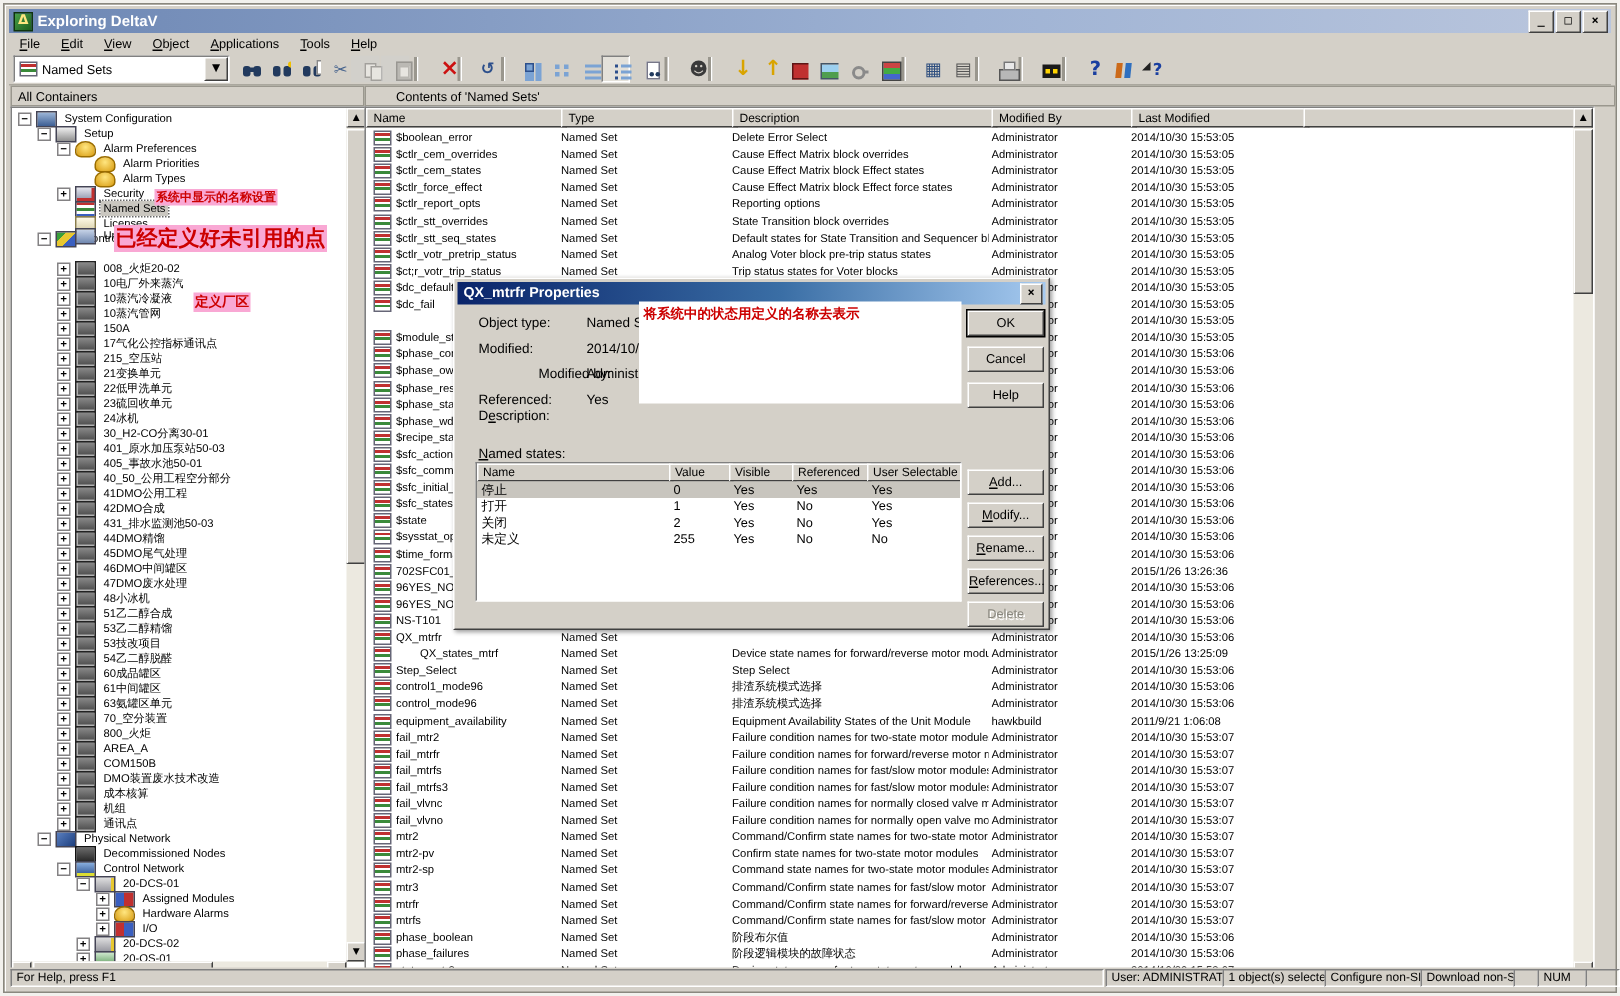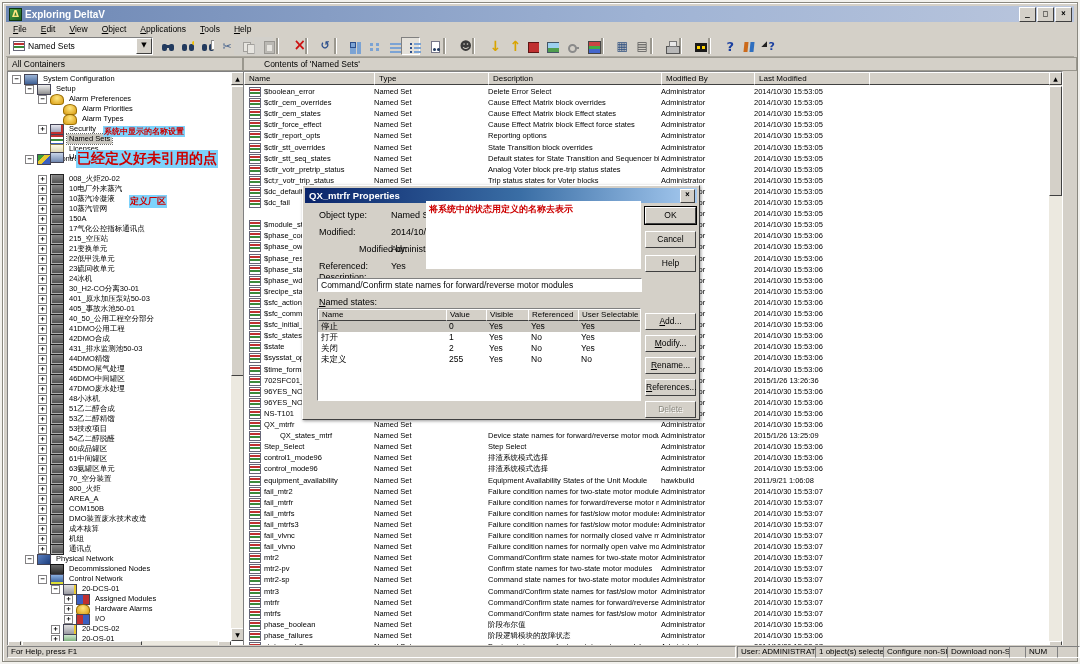--- a/index.html
+++ b/index.html
@@ -135,21 +135,21 @@
   .nsh{position:absolute;top:0;height:10px;background:#d4d0c8;border:1px solid;border-color:#fff #404040 #404040 #fff;
      font-size:8px;line-height:10px;padding-left:3px;box-sizing:content-box;}
   .nsr{position:absolute;left:0;width:100%;height:11px;font-size:8.5px;line-height:11px;}
   .nsr.sel{background:#c8c5be;}
   .nsc{position:absolute;top:0;padding-left:3px;}
   .dbtn{position:absolute;left:342px;width:49px;height:15px;background:#d4d0c8;border:1px solid;
      border-color:#fff #404040 #404040 #fff;font-size:8.5px;text-align:center;line-height:14px;}
   .dbtn.default{outline:1px solid #000;}
   .dbtn.disabled{color:#8a887f;text-shadow:1px 1px 0 #fff;}
   
-  .ann{position:absolute;color:#c00;font-weight:bold;background:#7dd3fc;padding:0 1px;z-index:30;white-space:nowrap;}
+  .ann{position:absolute;color:#c00;font-weight:bold;background:#f9a8d4;padding:0 1px;z-index:30;white-space:nowrap;}
   
   #statusbar{position:absolute;left:3px;bottom:3px;right:3px;height:13px;background:#d4d0c8;display:block;}
   .stseg{position:absolute;top:1px;height:10px;border:1px solid;border-color:#808080 #fff #fff #808080;
      font-size:8px;line-height:10px;padding-left:3px;overflow:hidden;white-space:nowrap;}
 </style>
 </head>
 <body>
 
 <div id="win">
   <div id="titlebar">
@@ -1018,21 +1018,20 @@
 
 <div id="dialog">
   <div id="dlg-title">
     <span id="dlg-title-text">QX_mtrfr Properties</span>
     <span id="dlg-close">×</span>
   </div>
   <div id="dlg-annbox">
     <div id="dlg-ann">将系统中的状态用定义的名称去表示</div>
   </div>
   <div class="dlbl" style="left:16px;top:86px;" title="">D<u>e</u>scription:</div>
-  <div id="desc-input">Command/Confirm state names for forward/reverse motor modules</div>
   <div class="dlbl" style="left:16px;top:111px;"><u>N</u>amed states:</div>
   <div id="ns-table">
       <div class="nsh" style="left: 0px; width: 126px;">Name</div>
       <div class="nsh" style="left: 128px; width: 38px;">Value</div>
       <div class="nsh" style="left: 168px; width: 40px;">Visible</div>
       <div class="nsh" style="left: 210px; width: 48px;">Referenced</div>
       <div class="nsh" style="left: 260px; width: 58px;">User Selectable</div>
       <div class="nsr sel" style="top: 12px;">
         <span class="nsc" style="left: 0px; width: 126px;">停止</span>
         <span class="nsc" style="left: 128px; width: 38px;">0</span>

